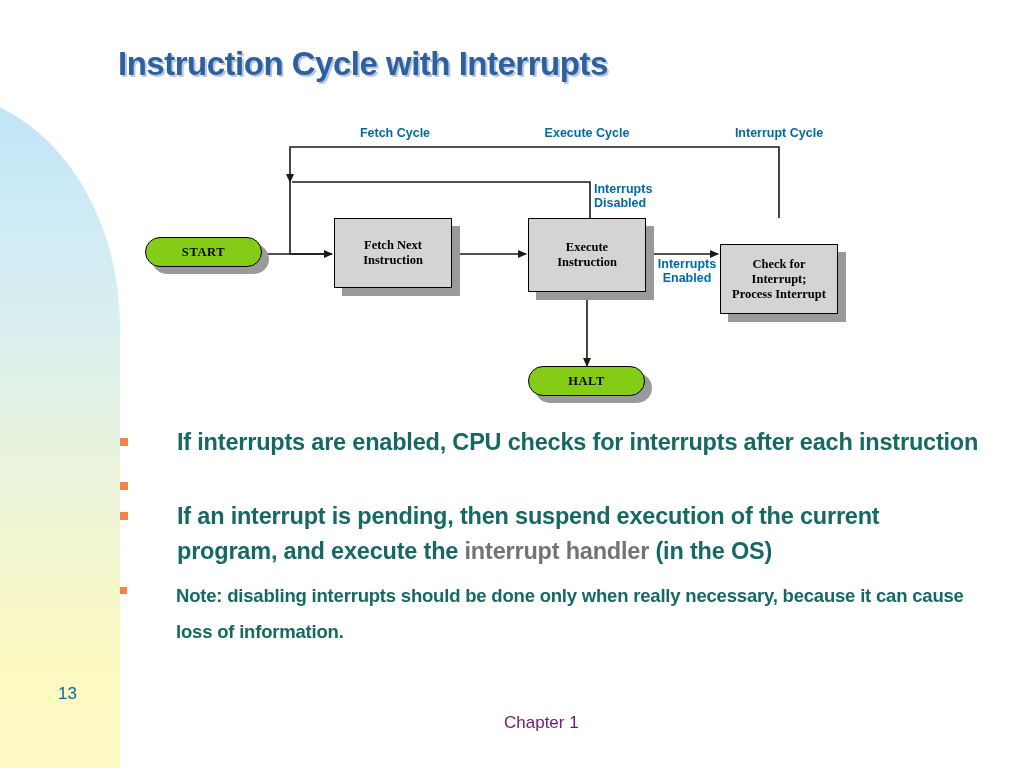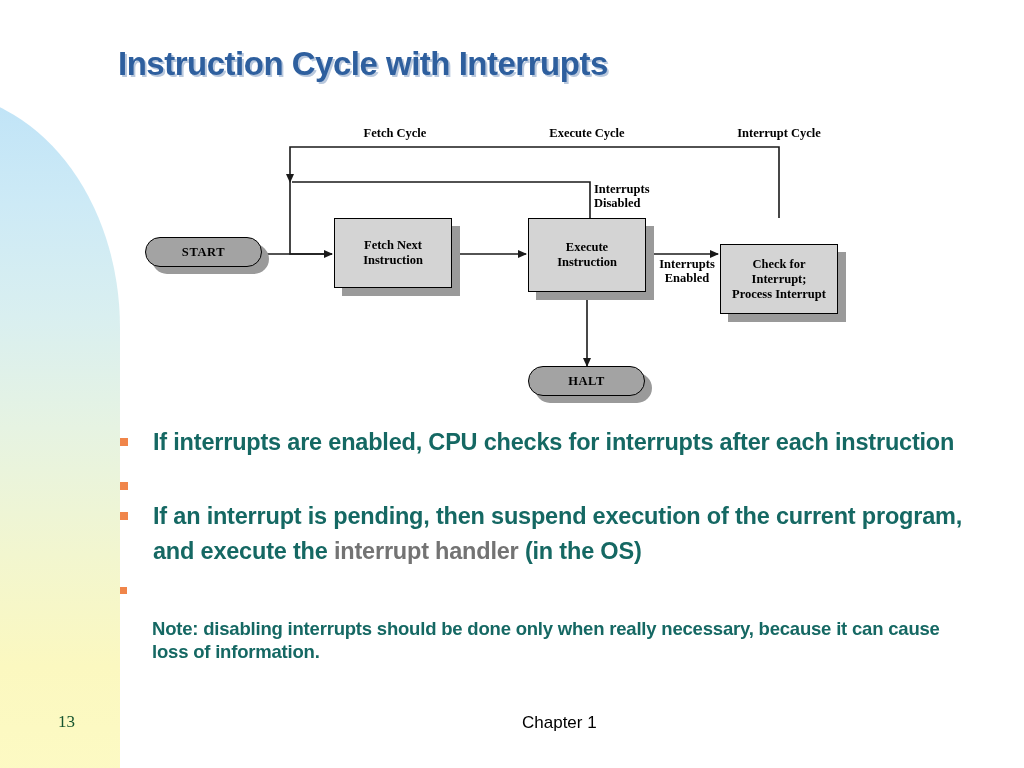--- a/index.html
+++ b/index.html
@@ -61,24 +61,24 @@
   
   .diagram {
     position: absolute;
     left: 0;
     top: 0;
     width: 1024px;
     height: 430px;
   }
   .diag-label {
     position: absolute;
-    font-family: Liberation Serif, serif;
+    font-family: Liberation Sans, sans-serif;
     font-weight: bold;
     font-size: 12.5px;
-    color: #000000;
+    color: #0369a1;
     white-space: nowrap;
     line-height: 14px;
     text-align: center;
   }
   .node-box {
     position: absolute;
     background: #d4d4d4;
     border: 1.4px solid #000000;
     box-shadow: 8px 8px 0 0 #9a9a9a;
     display: flex;
@@ -87,21 +87,21 @@
     text-align: center;
     font-family: "Liberation Serif", serif;
     font-weight: bold;
     font-size: 12.5px;
     color: #000000;
     line-height: 15px;
     box-sizing: border-box;
   }
   .node-pill {
     position: absolute;
-    background: #a3a3a3;
+    background: #84cc16;
     border: 1.4px solid #000000;
     border-radius: 40px;
     box-shadow: 7px 7px 0 0 #9a9a9a;
     display: flex;
     align-items: center;
     justify-content: center;
     text-align: center;
     font-family: "Liberation Serif", serif;
     font-weight: bold;
     font-size: 12.5px;
@@ -119,65 +119,65 @@
   .bullets {
     position: absolute;
     left: 120px;
     top: 425px;
     width: 860px;
   }
   .bullet-row {
     display: flex;
     align-items: flex-start;
     margin-bottom: 9px;
+    gap: 24px;
   }
   .bullet-marker {
     width: 8px;
     height: 8px;
     background: #f0854a;
     flex: 0 0 auto;
     margin-top: 13px;
     margin-right: 25px;
   }
   .bullet-text {
     color: #156863;
     font-weight: bold;
     font-size: 23.5px;
     line-height: 35px;
     font-family: "Liberation Sans", sans-serif;
     letter-spacing: -0.2px;
   }
   .bullet-row.note .bullet-text {
     font-size: 18.5px;
-    line-height: 23px;
-    margin-top: 39px;
+    line-height: 36px;
   }
   .bullet-row.note .bullet-marker {
     margin-top: 9px;
     width: 7px;
     height: 7px;
   }
   .hl-orange {
     color: #737373;
   }
 
   
   .page-number {
     position: absolute;
     left: 58px;
-    top: 712px;
-    color: #14532d;
+    top: 684px;
+    color: #0369a1;
     font-size: 17px;
-    font-family: Liberation Serif, serif;
+    font-family: Liberation Sans, sans-serif;
   }
   .footer-chapter {
     position: absolute;
-    left: 522px;
+    left: 504px;
     top: 713px;
-    color: #000000;
+    color: #701a75;
     font-size: 17px;
     font-family: "Liberation Sans", sans-serif;
   }
 </style>
 </head>
 <body>
 
 <div class="slide">
 
   <div class="deco-blob"></div>

